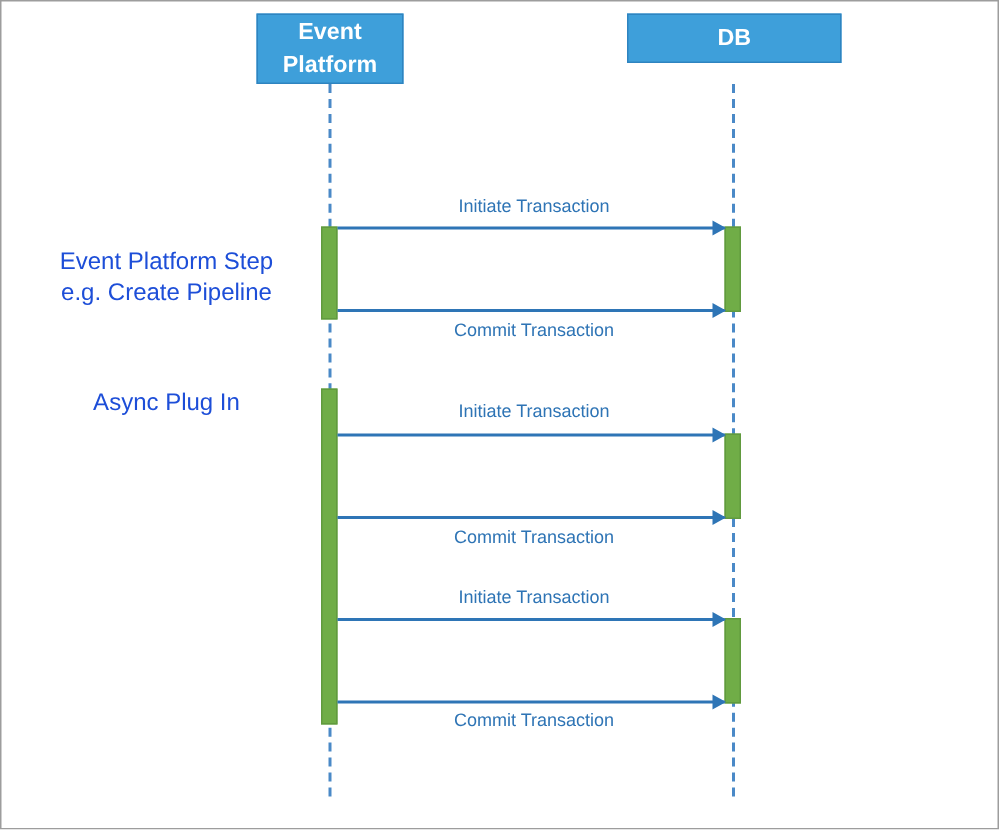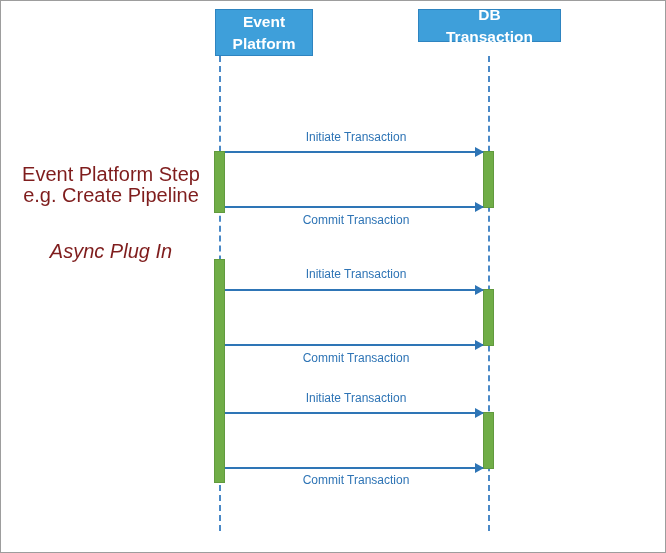--- a/index.html
+++ b/index.html
@@ -25,21 +25,21 @@
     color: #ffffff;
     font-weight: bold;
     font-size: 15.5px;
     line-height: 22px;
     display: flex;
     flex-direction: column;
     align-items: center;
     justify-content: center;
     text-align: center;
   }
-  .hb-event-pipeline { left: 170px; top: 8px; width: 98px; height: 47px; margin-left: 44px; }
+  .hb-event-pipeline { left: 170px; top: 8px; width: 98px; height: 47px; }
   .hb-db-transaction { left: 417px; top: 8px; width: 143px; height: 33px; }
   .lifeline {
     position: absolute;
     width: 0;
     border-left: 2px dashed #4a89c7;
     top: 55px;
     height: 475px;
   }
   .ll-event-pipeline { left: 218px; }
   .ll-db-transaction { left: 487px; }
@@ -92,39 +92,38 @@
   .lbl-2 { top: 209px; }
   .lbl-3 { top: 263px; }
   .lbl-4 { top: 347px; }
   .lbl-5 { top: 387px; }
   .lbl-6 { top: 469px; }
   .side-label {
     position: absolute;
     left: 10px;
     width: 200px;
     text-align: center;
-    color: #7f1d1d;
-    font-size: 20px;
+    color: #1d4ed8;
+    font-size: 16px;
     line-height: 21px;
   }
   .sl-1 { top: 163px; }
-  .sl-2 { top: 240px; font-style: italic; }
+  .sl-2 { top: 257px; }
 </style>
 </head>
 <body>
 
 <div class="canvas">
 
   <div class="header-box hb-event-pipeline">
     <span>Event</span>
     <span>Platform</span>
   </div>
   <div class="header-box hb-db-transaction">
     <span>DB</span>
-    <span>Transaction</span>
   </div>
 
   <div class="lifeline ll-event-pipeline"></div>
   <div class="lifeline ll-db-transaction"></div>
 
   <div class="activation act-ep-1"></div>
   <div class="activation act-ep-2"></div>
   <div class="activation act-db-1"></div>
   <div class="activation act-db-2"></div>
   <div class="activation act-db-3"></div>

